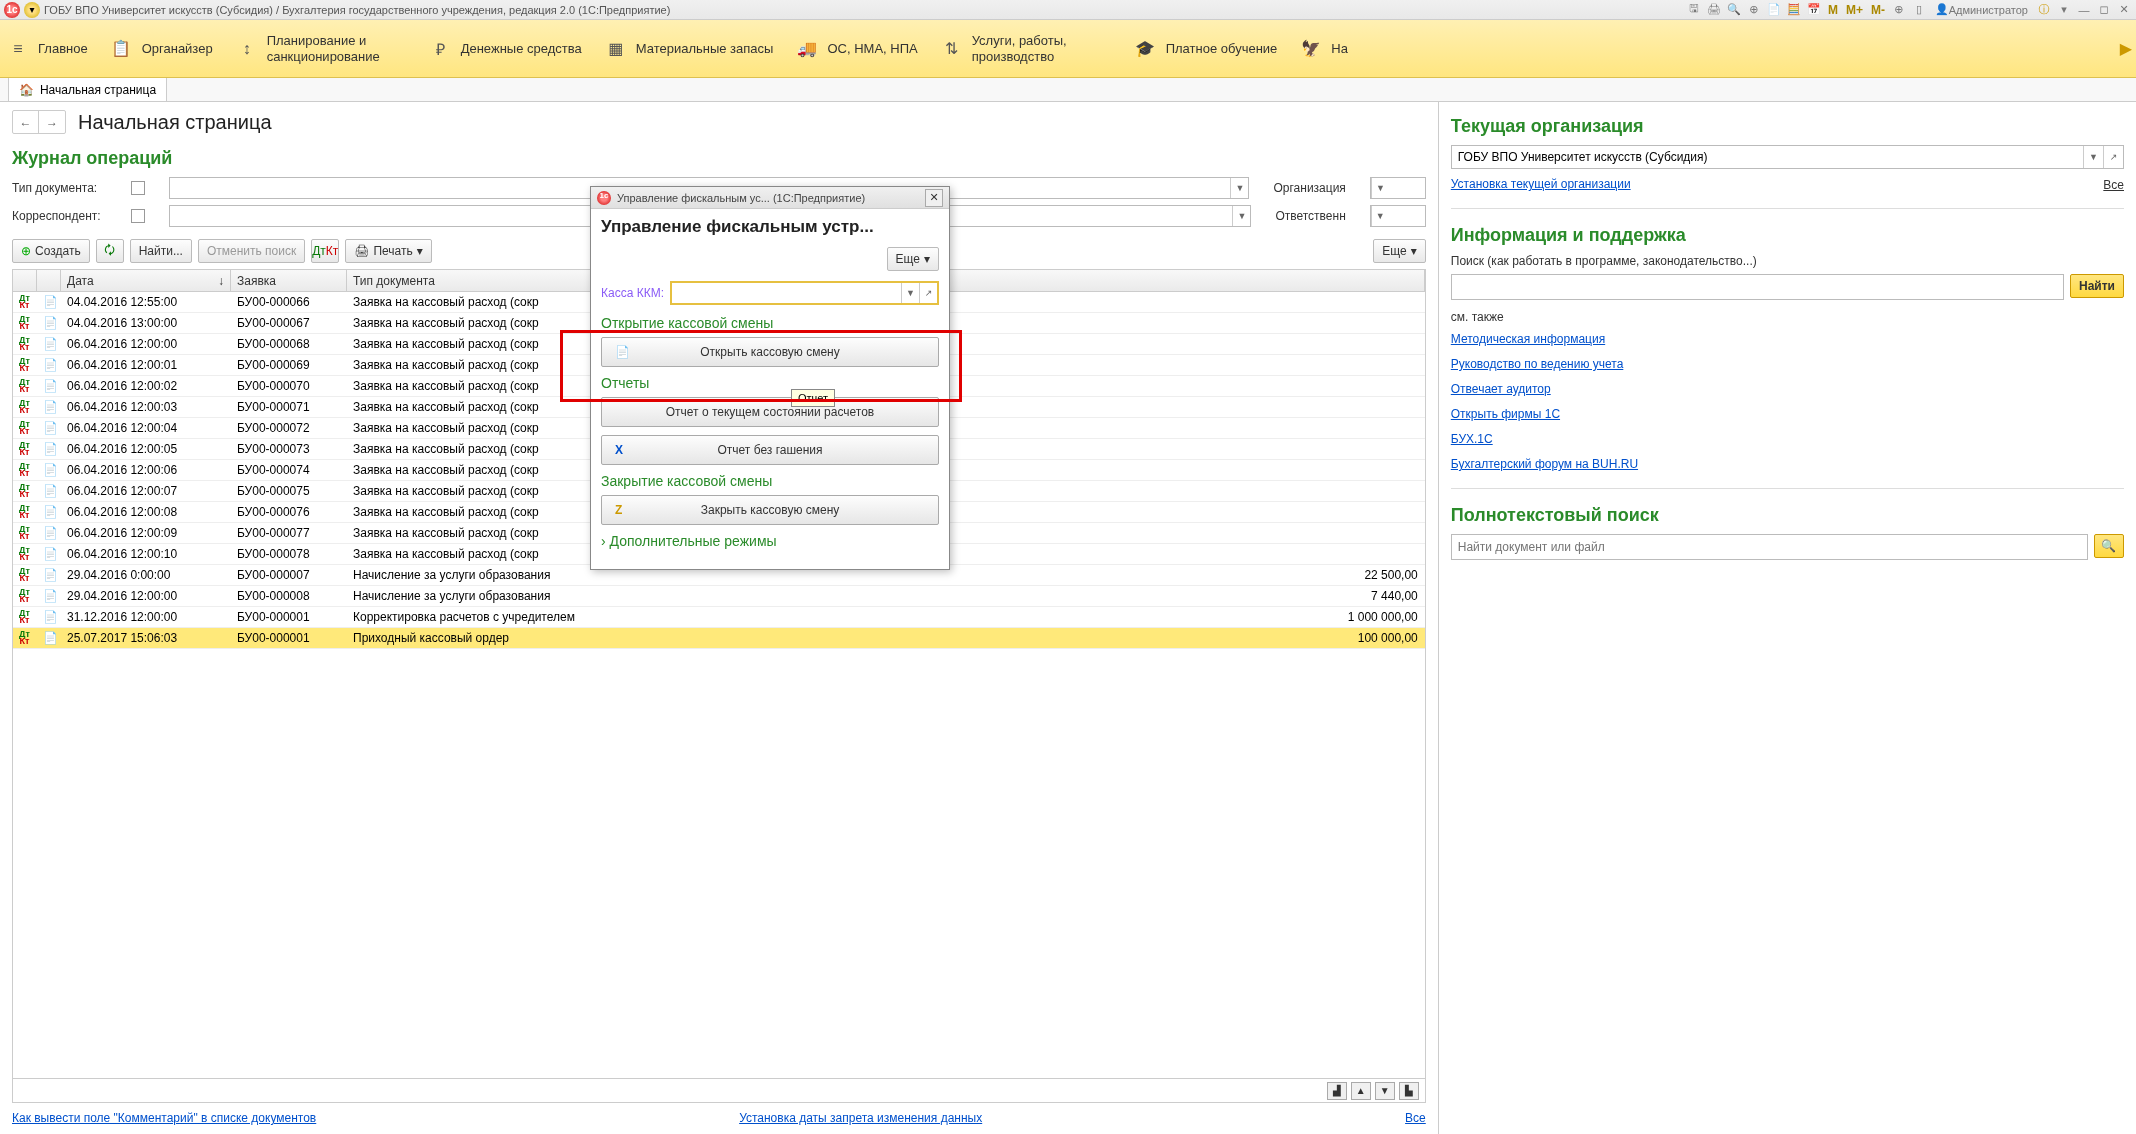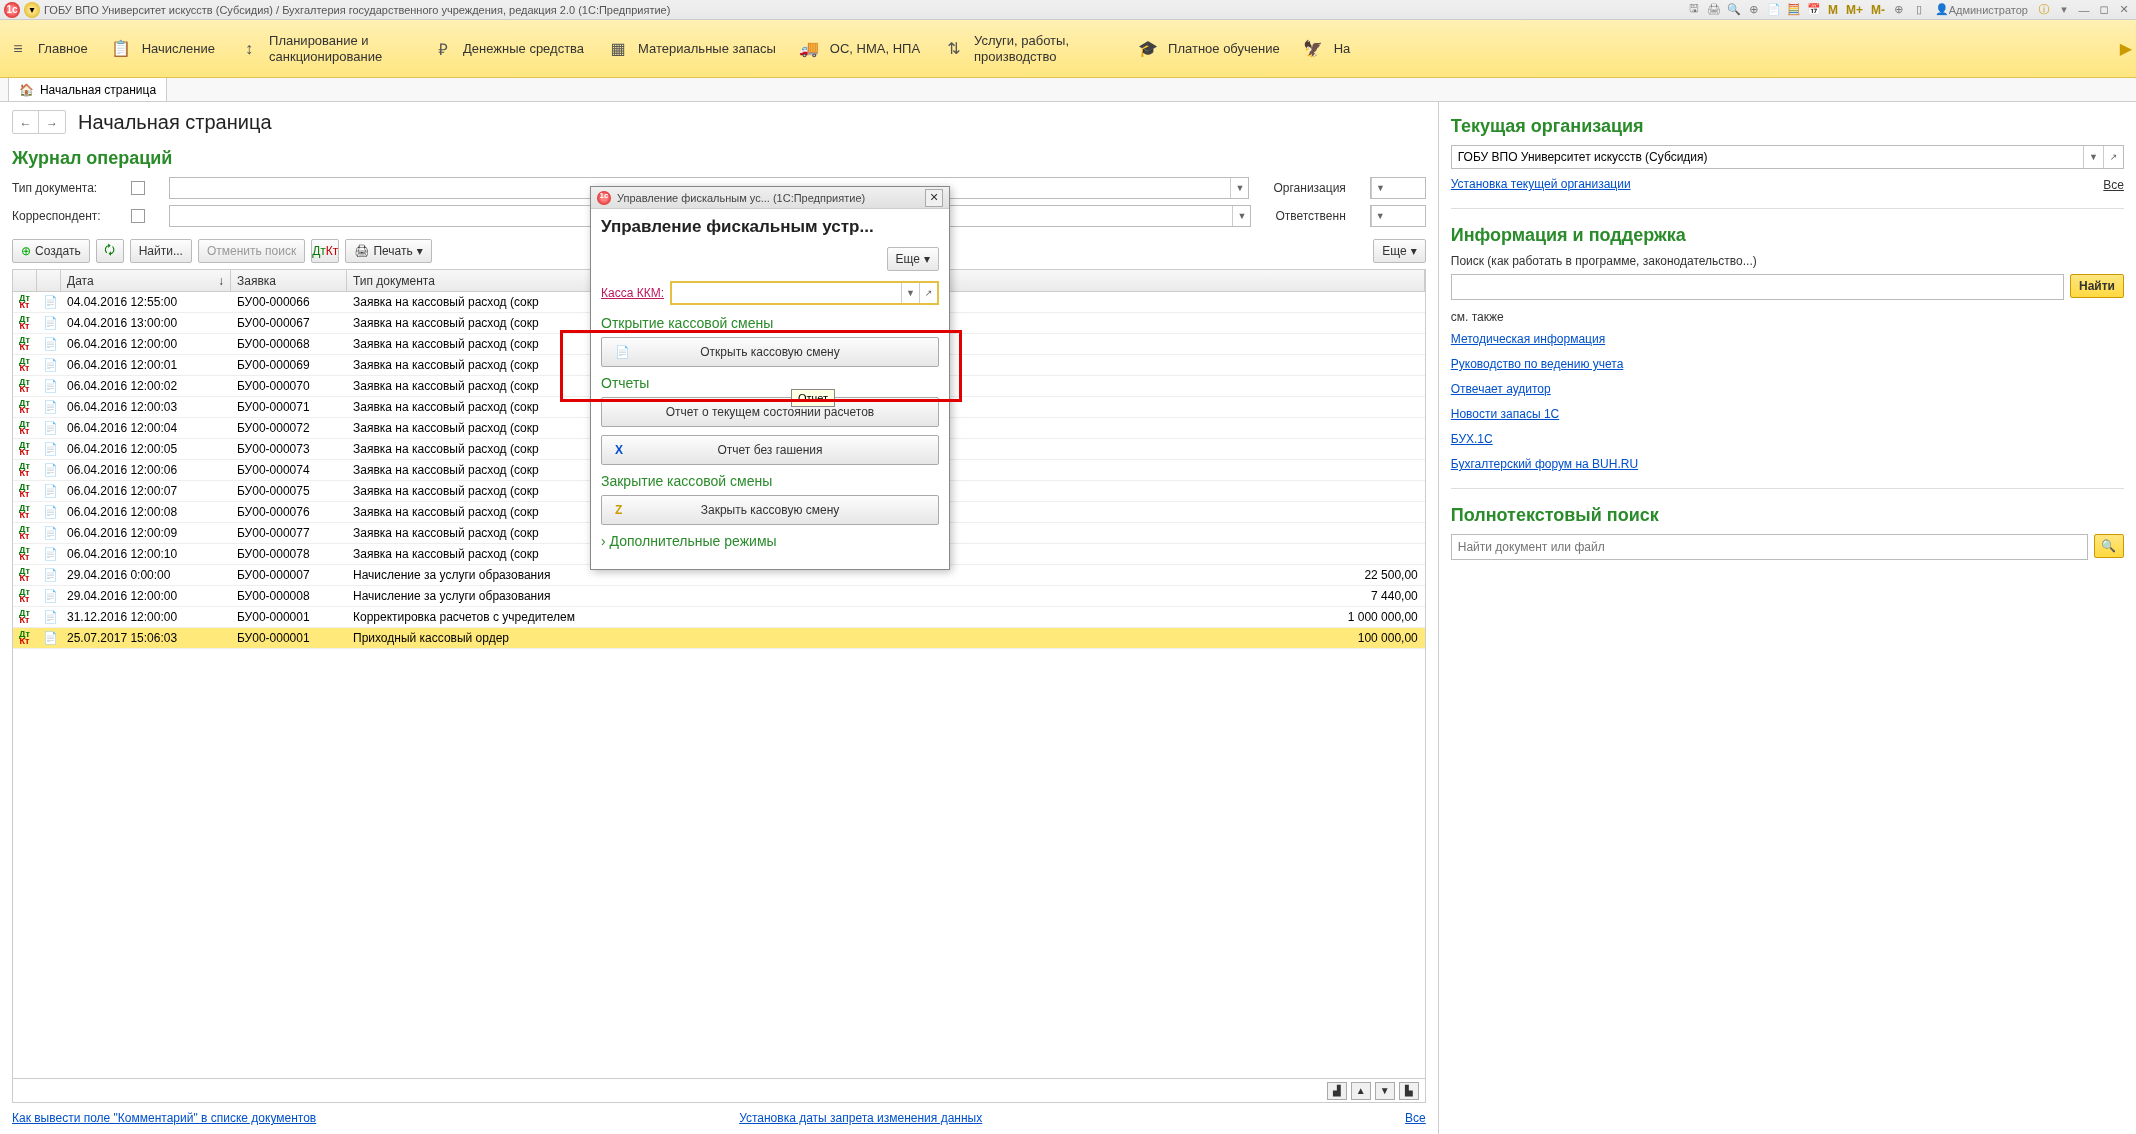--- a/index.html
+++ b/index.html
@@ -99,21 +99,21 @@
 
 
 .modal { position: absolute; top: 186px; left: 590px; width: 360px; background: #fff; border: 1px solid #888; box-shadow: 2px 2px 8px rgba(0,0,0,0.25); z-index: 100; }
 .modal-title { height: 22px; background: linear-gradient(#f0f0f0, #e0e0e0); display: flex; align-items: center; padding: 0 6px; gap: 6px; border-bottom: 1px solid #ccc; }
 .modal-title .mtxt { flex: 1; font-size: 11px; color: #444; white-space: nowrap; overflow: hidden; }
 .modal-title .close { width: 18px; height: 18px; border: 1px solid #aaa; background: #f0f0f0; display: flex; align-items: center; justify-content: center; cursor: pointer; font-size: 11px; color: #333; }
 .modal-body { padding: 8px 10px 14px 10px; }
 .modal-h { font-size: 17px; font-weight: bold; color: #222; margin-bottom: 10px; }
 .modal-row-right { display: flex; justify-content: flex-end; margin-bottom: 10px; }
 .field-row { display: flex; align-items: center; gap: 6px; margin-bottom: 10px; }
-.field-row .flbl { font-size: 12px; color: #be185d; text-decoration: underline; }
+.field-row .flbl { font-size: 12px; color: #8b5cf6; }
 .field-row .fld { flex: 1; display: flex; border: 2px solid #e6c040; height: 24px; }
 .field-row .fld input { flex: 1; border: none; outline: none; padding: 0 4px; }
 .field-row .fld .dd { width: 18px; border-left: 1px solid #ccc; display: flex; align-items: center; justify-content: center; cursor: pointer; color: #666; font-size: 9px; }
 .modal-section { color: #2a8b2a; font-size: 14px; margin: 6px 0; }
 .modal-section.exp::before { content: "› "; }
 .big-btn { width: 100%; height: 30px; border: 1px solid #aaa; background: linear-gradient(#fdfdfd, #e6e6e6); display: flex; align-items: center; justify-content: center; gap: 8px; font-size: 12px; cursor: pointer; border-radius: 2px; margin-bottom: 8px; color: #333; }
 .big-btn-wrap { position: relative; }
 .tooltip { position: absolute; background: #ffffe1; border: 1px solid #888; padding: 2px 6px; font-size: 11px; z-index: 200; }
 
 
@@ -150,21 +150,21 @@
   </div>
 </div>
 
 <div class="nav">
   <div class="nav-item">
       <span class="nicon">≡</span>
       <span class="nlabel">Главное</span>
     </div>
   <div class="nav-item">
       <span class="nicon">📋</span>
-      <span class="nlabel">Начисление</span>
+      <span class="nlabel">Органайзер</span>
     </div>
   <div class="nav-item">
       <span class="nicon">↕</span>
       <span class="nlabel">Планирование и санкционирование</span>
     </div>
   <div class="nav-item">
       <span class="nicon">₽</span>
       <span class="nlabel">Денежные средства</span>
     </div>
   <div class="nav-item">
@@ -489,21 +489,21 @@
     <div class="lbl">Поиск (как работать в программе, законодательство...)</div>
     <div class="search-row">
       <input style="">
       <button class="btn btn-yellow">Найти</button>
     </div>
     <div class="lbl" style="margin-top:10px">см. также</div>
     <div class="right-links" id="rlinks">
         <a class="link">Методическая информация</a>
         <a class="link">Руководство по ведению учета</a>
         <a class="link">Отвечает аудитор</a>
-        <a class="link">Новости запасы 1С</a>
+        <a class="link">Открыть фирмы 1С</a>
         <a class="link">БУХ.1С</a>
         <a class="link">Бухгалтерский форум на BUH.RU</a>
       </div>
 
     <hr class="hr">
 
     <div class="section-h">Полнотекстовый поиск</div>
     <div class="search-row">
       <input placeholder="Найти документ или файл" style="">
       <button class="btn btn-yellow" style="width:30px;padding:0;justify-content:center">

